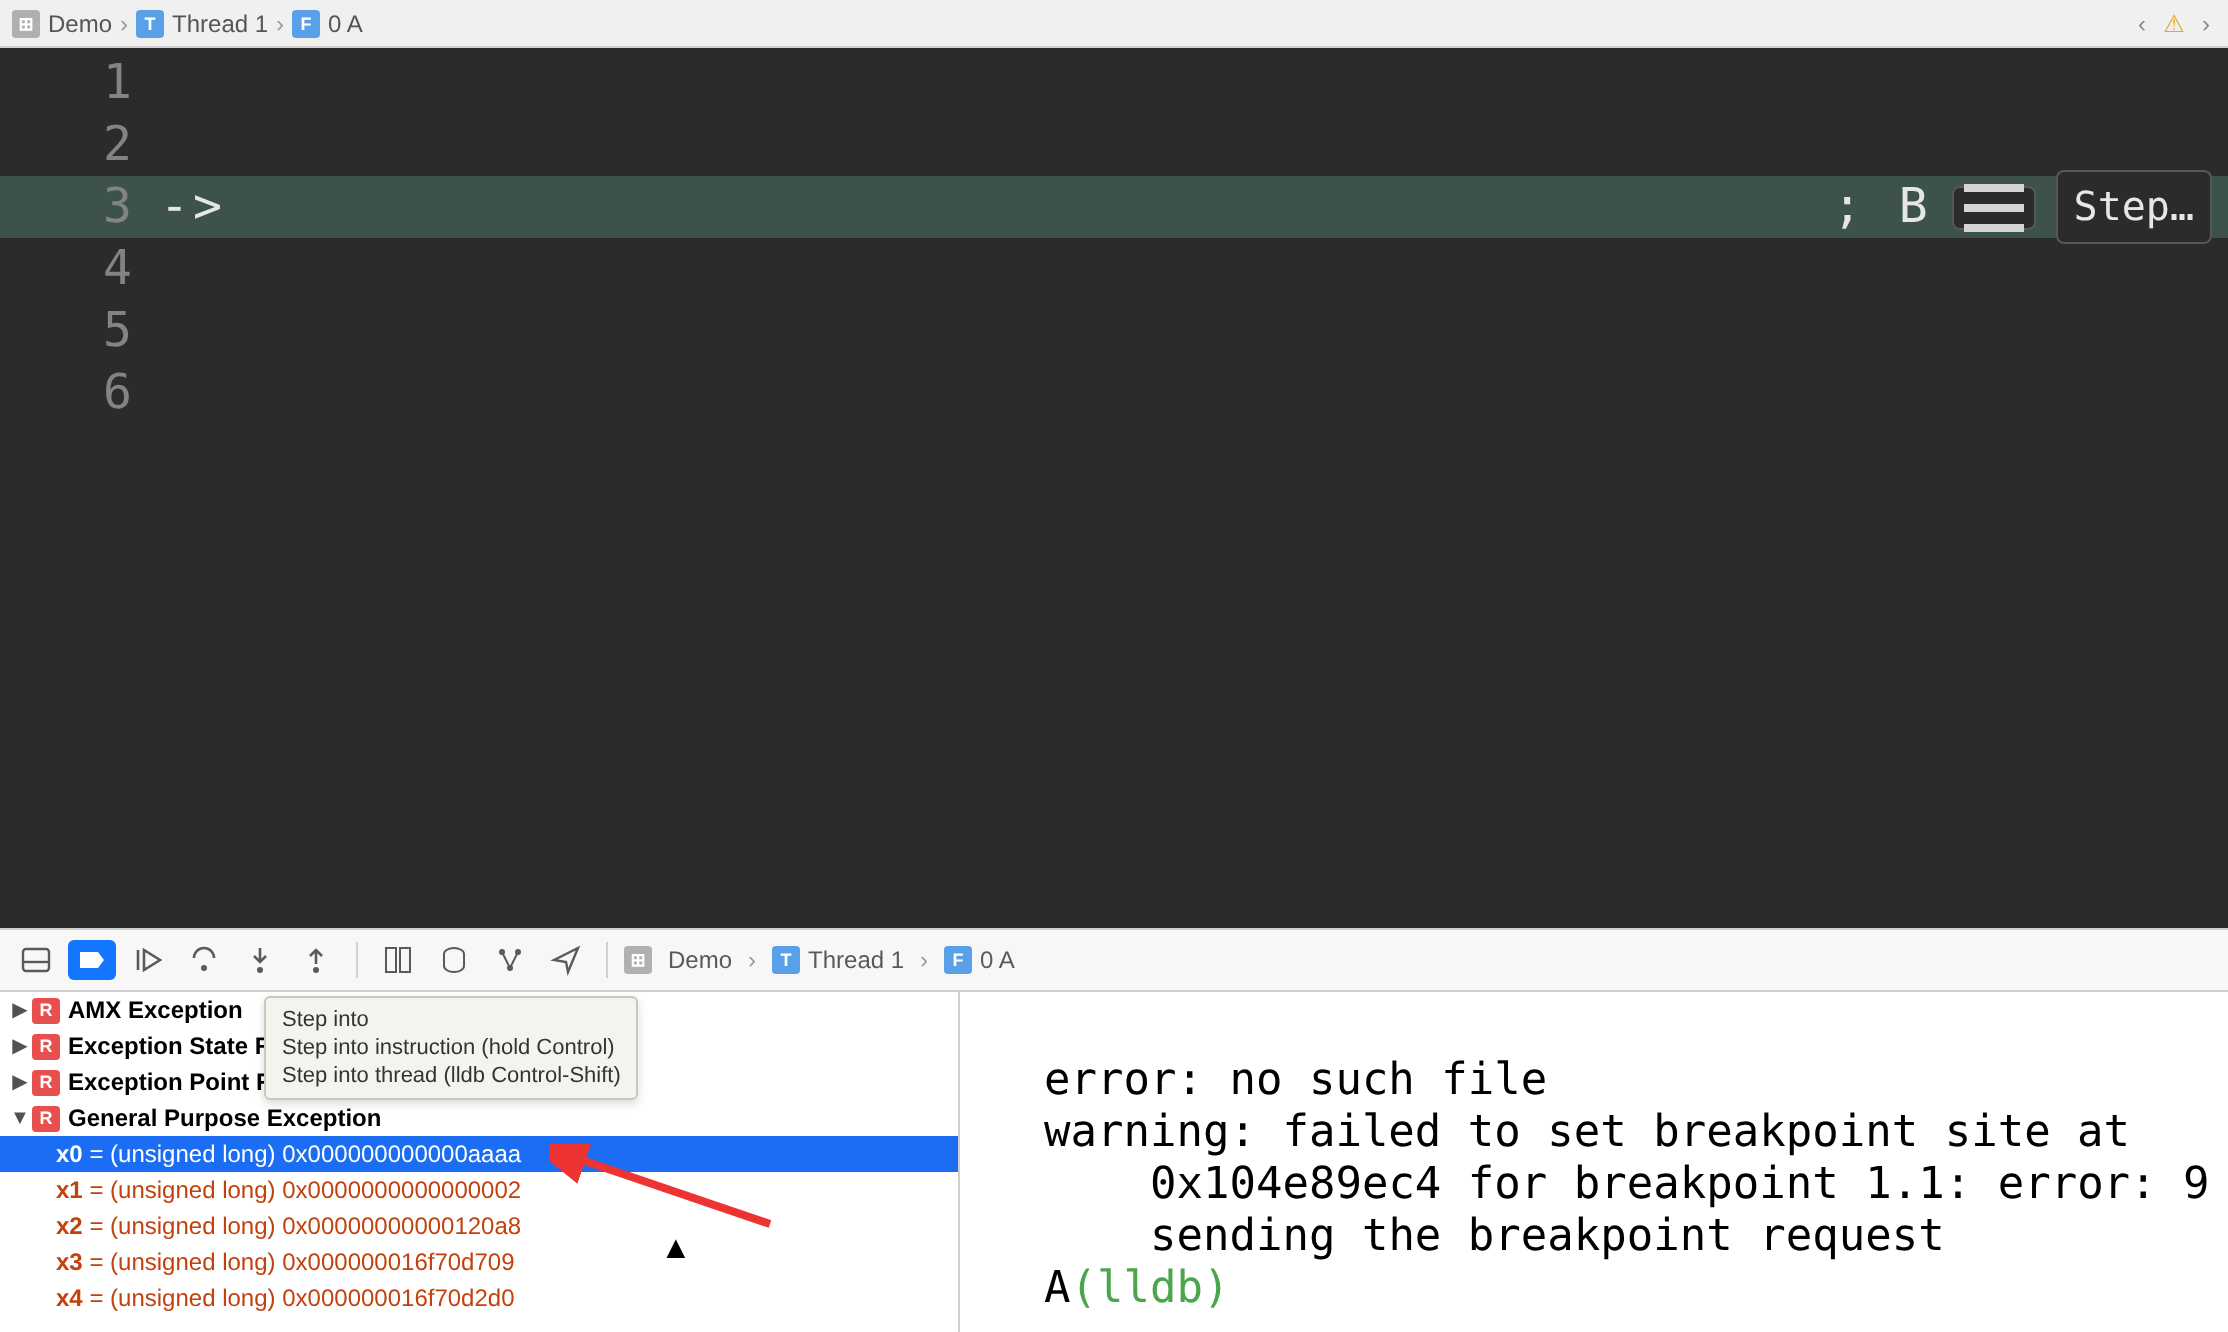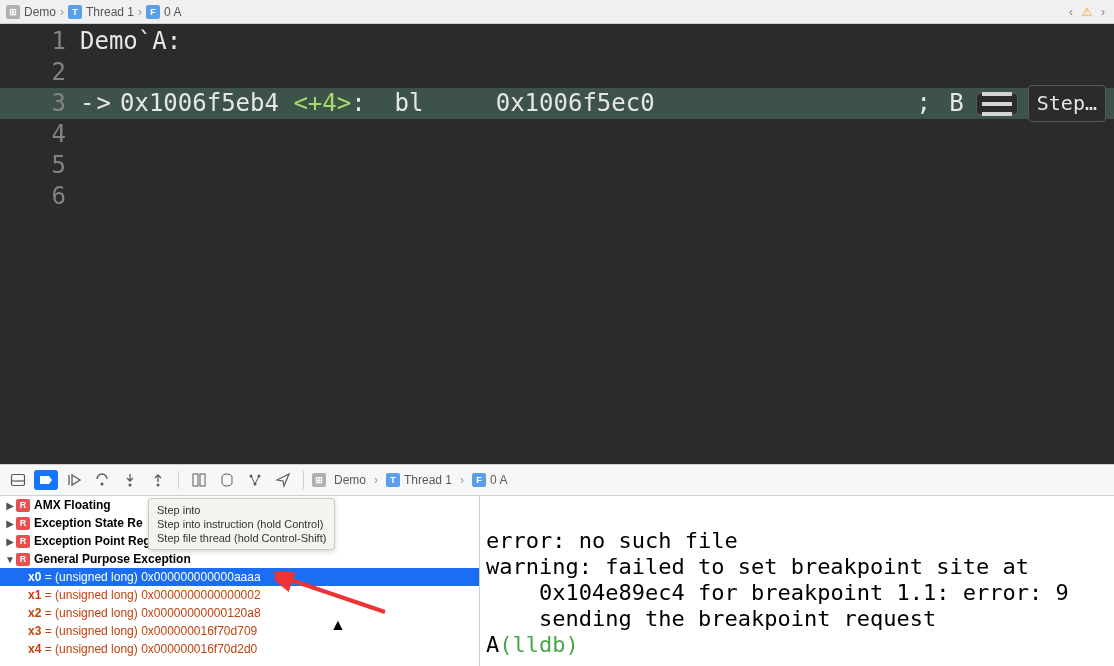--- a/index.html
+++ b/index.html
@@ -152,20 +152,21 @@
   .console-pane {
     flex: 1;
     background: #fff;
     font-family: "Menlo", monospace;
     font-size: 22px;
     line-height: 26px;
     color: #000;
     padding: 6px 6px;
     overflow: hidden;
     white-space: pre-wrap;
+    margin-left: 36px;
   }
   .console-pane .err { color: #000; }
   .console-pane .prompt { color: #000; }
   .console-pane .lldb { color: #4aa64a; }
 
   .var-row {
     display: flex; align-items: center;
     height: 18px;
     padding-left: 4px;
     font-family: -apple-system, Arial, sans-serif;
@@ -189,21 +190,21 @@
   }
   .reg-detail.selected {
     background: #1b6ef3; color: #fff;
   }
   .reg-name { font-weight: bold; }
   .reg-type { }
   .reg-val { }
 
   .tooltip {
     position: absolute;
-    top: 2px; left: 148px;
+    top: 2px; left: 132px;
     background: #f4f4ee;
     border: 1px solid #c8c8c0;
     border-radius: 3px;
     padding: 4px 8px;
     font-size: 11px;
     color: #333;
     box-shadow: 0 2px 5px rgba(0,0,0,.15);
     line-height: 14px;
     z-index: 5;
   }
@@ -246,32 +247,30 @@
     <span class="nav-btn warn-icon">⚠</span>
     <span class="nav-btn">›</span>
   </div>
 </div>
 
 <div class="editor">
 
   <div class="line label-line">
     <span class="gutter">1</span>
     <span class="arrow-cell"></span>
-    <span class="code" style="margin-left:-40px;">Demo`A:</span>
   </div>
 
   <div class="line">
     <span class="gutter">2</span>
     <span class="arrow-cell"></span>
   </div>
 
   <div class="line current">
     <span class="gutter">3</span>
     <span class="arrow-cell">-&gt;</span>
-    <span class="code"><span class="addr">0x1006f5eb4</span> <span class="offset">&lt;+4&gt;</span><span class="punct">:</span>  <span class="mnem">bl</span>     <span class="oper">0x1006f5ec0</span></span>
     <div class="right-badge">
       <span class="comment">; B</span>
       <span class="hamburger">
         <svg viewBox="0 0 16 16">
             <path d="M2 4h12M2 8h12M2 12h12" stroke="currentColor" stroke-width="1.6"></path>
           </svg>
       </span>
       <span class="thread-btn">Step…</span>
     </div>
   </div>
@@ -371,21 +370,21 @@
   </div>
 </div>
 
 <div class="bottom">
 
   <div class="vars-pane">
 
     <div class="var-row">
       <span class="disclosure">▶</span>
       <span class="reg-badge">R</span>
-      <span class="var-label">AMX Floating</span>
+      <span class="var-label">AMX Exception</span>
     </div>
     <div class="var-row">
       <span class="disclosure">▶</span>
       <span class="reg-badge">R</span>
       <span class="var-label">Exception State Re</span>
     </div>
     <div class="var-row">
       <span class="disclosure">▶</span>
       <span class="reg-badge">R</span>
       <span class="var-label">Exception Point Reg</span>
@@ -408,21 +407,21 @@
     <div class="var-row reg-detail">
       <span class="reg-name">x3</span>&nbsp;=&nbsp;<span class="reg-type">(unsigned long)</span>&nbsp;<span class="reg-val">0x000000016f70d709</span>
     </div>
     <div class="var-row reg-detail">
       <span class="reg-name">x4</span>&nbsp;=&nbsp;<span class="reg-type">(unsigned long)</span>&nbsp;<span class="reg-val">0x000000016f70d2d0</span>
     </div>
 
     <div class="tooltip">
       <div>Step into</div>
       <div>Step into instruction (hold Control)</div>
-      <div>Step file thread (hold Control-Shift)</div>
+      <div>Step into thread (lldb Control-Shift)</div>
     </div>
 
     <svg class="anno-arrow" width="120" height="50">
       <defs>
         <marker id="ah" markerWidth="10" markerHeight="10" refX="2" refY="3" orient="auto">
           <path d="M0,0 L0,6 L8,3 z" fill="#e33"></path>
         </marker>
       </defs>
       <line x1="110" y1="40" x2="10" y2="6" stroke="#e33" stroke-width="4" marker-end="url(#ah)"></line>
     </svg>

